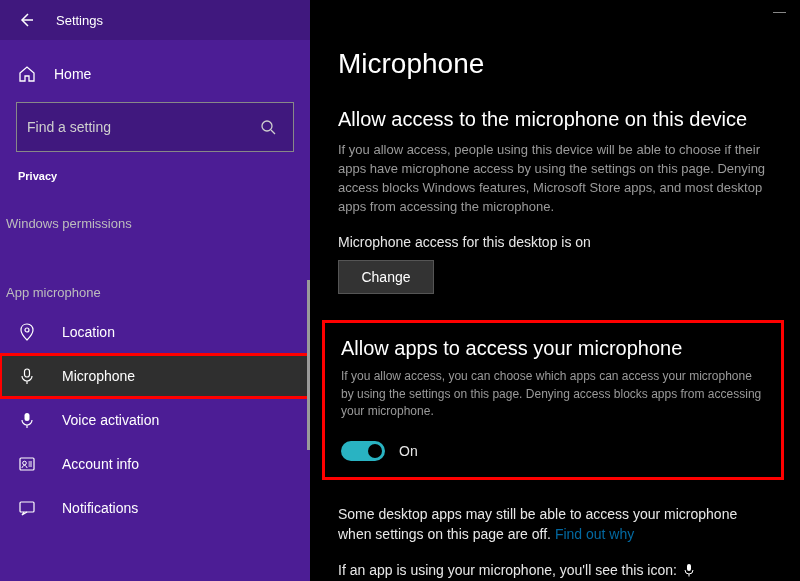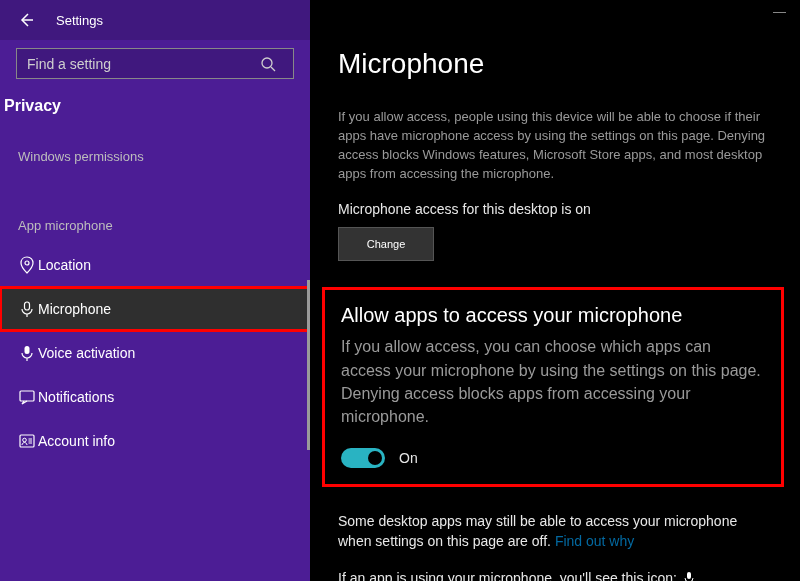--- a/index.html
+++ b/index.html
@@ -6,44 +6,44 @@
   html, body { width: 800px; height: 581px; overflow: hidden; font-family: "Segoe UI", Arial, sans-serif; background: #000; color: #fff; }
   .window { display: flex; width: 800px; height: 581px; }
   
   .sidebar { width: 310px; height: 100%; background: #4c1d95; display: flex; flex-direction: column; position: relative; }
   .sb-header { display: flex; align-items: center; height: 40px; padding-left: 18px; gap: 22px; background: rgba(0,0,0,0.15); }
   .sb-header .back { width: 16px; height: 16px; display:flex; align-items:center; justify-content:center; cursor:pointer; }
   .sb-header .title { font-size: 13px; color: #fff; }
   .sb-home { display:flex; align-items:center; gap: 18px; height: 40px; padding-left: 18px; margin-top: 14px; cursor:pointer; }
   .sb-home .icon { width:18px; display:flex; }
   .sb-home .label { font-size: 14px; color:#fff; }
-  .sb-search { margin: 8px 16px 0 16px; height: 31px; border: 1px solid #888; background: rgba(0,0,0,0.15); display:flex; align-items:center; padding: 0 17px 0 10px; }
+  .sb-search { margin: 8px 16px 0 16px; height: 50px; border: 1px solid #888; background: rgba(0,0,0,0.15); display:flex; align-items:center; padding: 0 17px 0 10px; }
   .sb-search input { flex:1; background: transparent; border:none; outline:none; color:#e8e8e8; font-size:14px; }
   .sb-search input::placeholder { color:#cfcfcf; }
   .sb-search .sicon { width:16px; height:16px; }
-  .sb-cat { padding: 18px 0 0 4px; font-size: 16px; font-weight: 600; color:#fff; }
-  .sb-subhead { padding: 34px 0 10px 18px; font-size: 13px; color:#bdbdbd; }
+  .sb-cat { padding: 18px 0 0 18px; font-size: 11px; font-weight: 600; color:#fff; }
+  .sb-subhead { padding: 34px 0 10px 6px; font-size: 13px; color:#bdbdbd; }
   .sb-list { display:flex; flex-direction:column; }
-  .sb-item { display:flex; align-items:center; gap: 2px; height: 44px; padding-left: 18px; cursor:pointer; color:#fff; font-size:14px; }
+  .sb-item { display:flex; align-items:center; gap: 26px; height: 44px; padding-left: 18px; cursor:pointer; color:#fff; font-size:14px; }
   .sb-item .icon { width:18px; height:18px; display:flex; align-items:center; }
   .sb-item.selected { background: #2f2f2f; }
   .sb-item.hl { outline: 3px solid #ff0000; outline-offset: -2px; }
   .sb-scroll { position:absolute; right:0; top:280px; width:3px; height:170px; background:#9a9a9a; }
   
   .main { flex:1; background:#000; height:100%; overflow:hidden; position:relative; padding: 0 26px 0 28px; }
   .win-ctrl { position:absolute; top:4px; right:14px; font-size:13px; color:#999; }
   .page-title { font-size: 28px; font-weight: 400; padding-top: 48px; }
   .sect { margin-top: 28px; }
   .sect h2 { font-size: 20px; font-weight: 400; margin-bottom: 10px; }
   .sect p.desc { font-size: 13px; color:#9a9a9a; line-height: 1.45; }
   .status-line { font-size: 14px; color:#e8e8e8; margin-top: 18px; }
-  .btn { display:inline-flex; align-items:center; justify-content:center; min-width: 96px; height: 34px; background:#333; border:1px solid #555; color:#fff; font-size:11px; margin-top: 10px; cursor:pointer; padding: 0 16px; }
+  .btn { display:inline-flex; align-items:center; justify-content:center; min-width: 96px; height: 34px; background:#333; border:1px solid #555; color:#fff; font-size:14px; margin-top: 10px; cursor:pointer; padding: 0 16px; }
   .hl-box { border: 3px solid #ff0000; padding: 14px 16px 16px 16px; margin-top: 26px; margin-left:-16px; margin-right:-10px; }
   .hl-box h2 { font-size: 20px; font-weight:400; margin-bottom: 8px; }
-  .hl-box p { font-size:16px; color:#9a9a9a; line-height:1.45; }
+  .hl-box p { font-size:12px; color:#9a9a9a; line-height:1.45; }
   .toggle-row { display:flex; align-items:center; gap: 14px; margin-top: 20px; }
   .toggle { width: 44px; height: 20px; border-radius: 10px; background:#29b3c2; position:relative; cursor:pointer; }
   .toggle .knob { position:absolute; right:3px; top:3px; width:14px; height:14px; border-radius:50%; background:#000; }
   .toggle-label { font-size:14px; color:#e5e5e5; }
   .footnote { font-size:14px; color:#e8e8e8; margin-top: 24px; line-height:1.45; }
   .footnote a { color:#0369a1; text-decoration:none; cursor:pointer; }
   .using-line { font-size:14px; color:#e8e8e8; margin-top: 18px; display:flex; align-items:center; gap:6px; }
   svg { display:block; }
 </style>
 </head>
@@ -55,20 +55,28 @@
     <div class="sb-header">
       <span class="back">
         <svg width="16" height="16" viewBox="0 0 16 16">
             <path d="M10 2 L4 8 L10 14" stroke="#fff" stroke-width="1.5" fill="none"></path>
             <path d="M4 8 H15" stroke="#fff" stroke-width="1.5"></path>
           </svg>
       </span>
       <span class="title">Settings</span>
     </div>
 
+    <div class="sb-home">
+      <span class="icon">
+        <svg width="18" height="18" viewBox="0 0 18 18">
+            <path d="M2 8 L9 2 L16 8 V16 H11 V11 H7 V16 H2 Z" stroke="#fff" stroke-width="1.3" fill="none"></path>
+          </svg>
+      </span>
+      <span class="label">Home</span>
+    </div>
 
     <div class="sb-search">
       <input type="text" placeholder="Find a setting" style="">
       <span class="sicon">
         <svg width="16" height="16" viewBox="0 0 16 16">
             <circle cx="7" cy="7" r="5" stroke="#cfcfcf" stroke-width="1.3" fill="none"></circle>
             <line x1="11" y1="11" x2="15" y2="15" stroke="#cfcfcf" stroke-width="1.3"></line>
           </svg>
       </span>
     </div>
@@ -110,52 +118,53 @@
               <path d="M4 9 a5 5 0 0 0 10 0" stroke="#fff" stroke-width="1.2" fill="none"></path>
               <line x1="9" y1="14" x2="9" y2="17" stroke="#fff" stroke-width="1.2"></line>
             </svg>
         </span>
         <span>Voice activation</span>
       </div>
 
       <div class="sb-item">
         <span class="icon">
           <svg width="18" height="18" viewBox="0 0 18 18">
-              <rect x="2" y="3" width="14" height="10" rx="1" stroke="#fff" stroke-width="1.2" fill="none"></rect>
-              <path d="M6 13 L4 16 L9 13" stroke="#fff" stroke-width="1.2" fill="none"></path>
-            </svg>
-        </span>
-        <span>Notifications</span>
-      </div>
-
-      <div class="sb-item">
-        <span class="icon">
-          <svg width="18" height="18" viewBox="0 0 18 18">
               <rect x="2" y="3" width="14" height="12" rx="1" stroke="#fff" stroke-width="1.2" fill="none"></rect>
               <circle cx="6.5" cy="8" r="1.8" stroke="#fff" stroke-width="1" fill="none"></circle>
               <path d="M4 13 c0-1.5 1.5-2.5 2.5-2.5 s2.5 1 2.5 2.5" stroke="#fff" stroke-width="1" fill="none"></path>
               <line x1="10.5" y1="7" x2="14" y2="7" stroke="#fff" stroke-width="1"></line>
               <line x1="10.5" y1="9" x2="14" y2="9" stroke="#fff" stroke-width="1"></line>
               <line x1="10.5" y1="11" x2="14" y2="11" stroke="#fff" stroke-width="1"></line>
             </svg>
         </span>
         <span>Account info</span>
+      </div>
+
+      <div class="sb-item">
+        <span class="icon">
+          <svg width="18" height="18" viewBox="0 0 18 18">
+              <rect x="2" y="3" width="14" height="10" rx="1" stroke="#fff" stroke-width="1.2" fill="none"></rect>
+              <path d="M6 13 L4 16 L9 13" stroke="#fff" stroke-width="1.2" fill="none"></path>
+            </svg>
+        </span>
+        <span>Notifications</span>
       </div>
 
     </div>
 
     <div class="sb-scroll"></div>
   </div>
 
   <div class="main">
     <div class="win-ctrl">—</div>
 
     <div class="page-title">Microphone</div>
 
     <div class="sect">
+      <h2>Allow access to the microphone on this device</h2>
       <p class="desc">If you allow access, people using this device will be able to choose if their apps have microphone access by using the settings on this page. Denying access blocks Windows features, Microsoft Store apps, and most desktop apps from accessing the microphone.</p>
       <div class="status-line">Microphone access for this desktop is on</div>
       <button class="btn">Change</button>
     </div>
 
     <div class="hl-box">
       <h2>Allow apps to access your microphone</h2>
       <p>If you allow access, you can choose which apps can access your microphone by using the settings on this page. Denying access blocks apps from accessing your microphone.</p>
       <div class="toggle-row">
         <div class="toggle">

